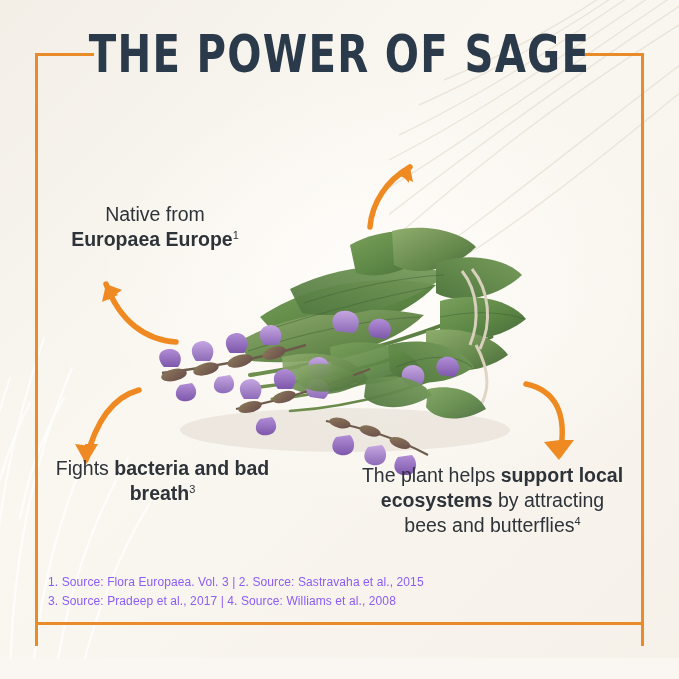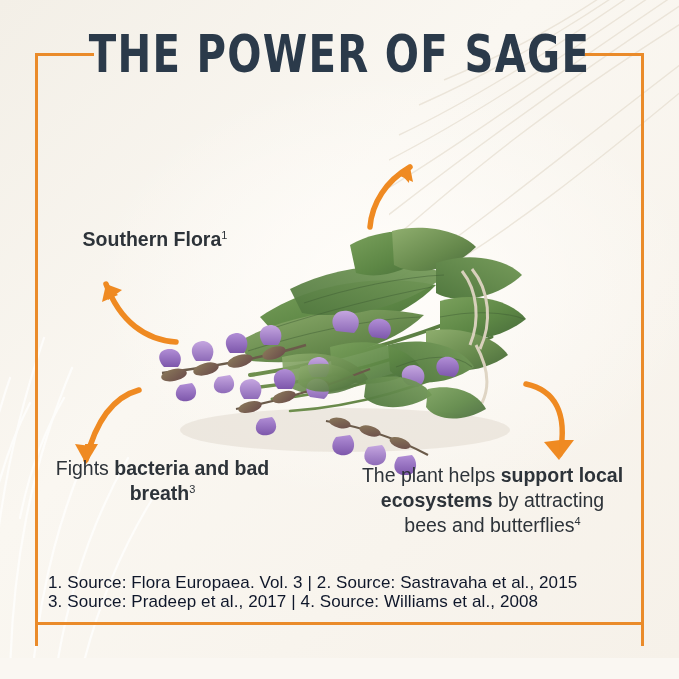--- a/index.html
+++ b/index.html
@@ -118,22 +118,22 @@
   .arrow.a-gum    { left: 352px; top: 155px; width: 80px;  height: 80px; }
   .arrow.a-native { left: 92px;  top: 270px; width: 88px;  height: 80px; }
   .arrow.a-fights { left: 55px;  top: 382px; width: 90px;  height: 92px; }
   .arrow.a-eco    { left: 510px; top: 378px; width: 90px;  height: 92px; }
 
   
   .sources {
     position: absolute;
     left: 48px;
     bottom: 47px;
-    color: #0f172a;
-    font-size: 17px;
+    color: #8b5cf6;
+    font-size: 12px;
     line-height: 19px;
     font-weight: 400;
     letter-spacing: 0.1px;
   }
 </style>
 </head>
 <body>
 
 <div id="infographic">
 
@@ -330,22 +330,22 @@
 
   <svg class="arrow a-eco" viewBox="0 0 90 92">
     <g fill="none" stroke="#ef8a22" stroke-width="5.5" stroke-linecap="round">
       <path d="M 16 6 C 44 12 58 34 50 76"></path>
     </g>
     <path d="M 49 82 L 34 64 L 50 62 Z" fill="#ef8a22"></path>
     <path d="M 49 82 L 64 62 L 50 62 Z" fill="#ef8a22"></path>
   </svg>
 
   <div class="callout native">
-    <br>
-    <b>Southern Flora</b><sup>1</sup>
+    <span>Native from</span><br>
+    <b>Europaea Europe</b><sup>1</sup>
   </div>
 
 
   <div class="callout fights">
     <span>Fights </span><b>bacteria and bad breath</b><sup>3</sup>
   </div>
 
   <div class="callout eco">
     <span>The plant helps </span><b>support local ecosystems</b><span> by attracting bees and butterflies</span><sup>4</sup>
   </div>

